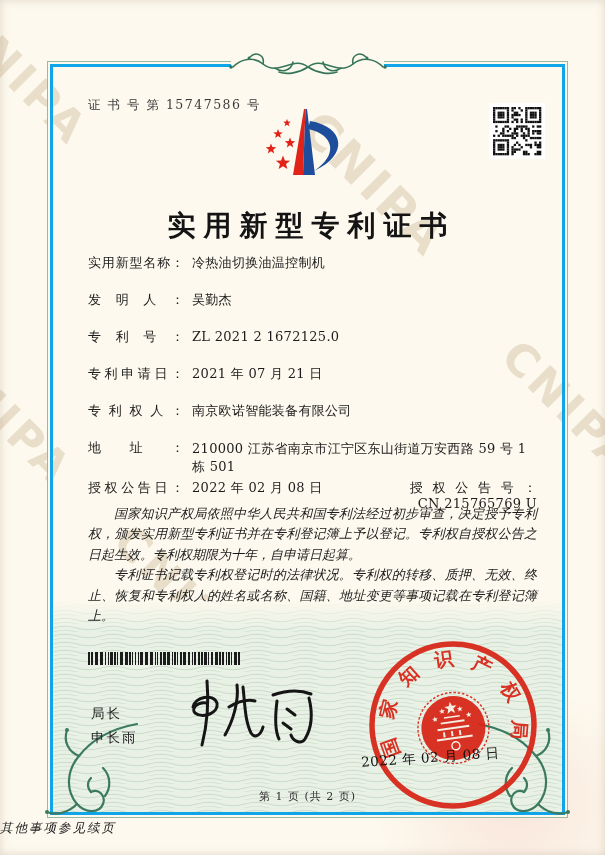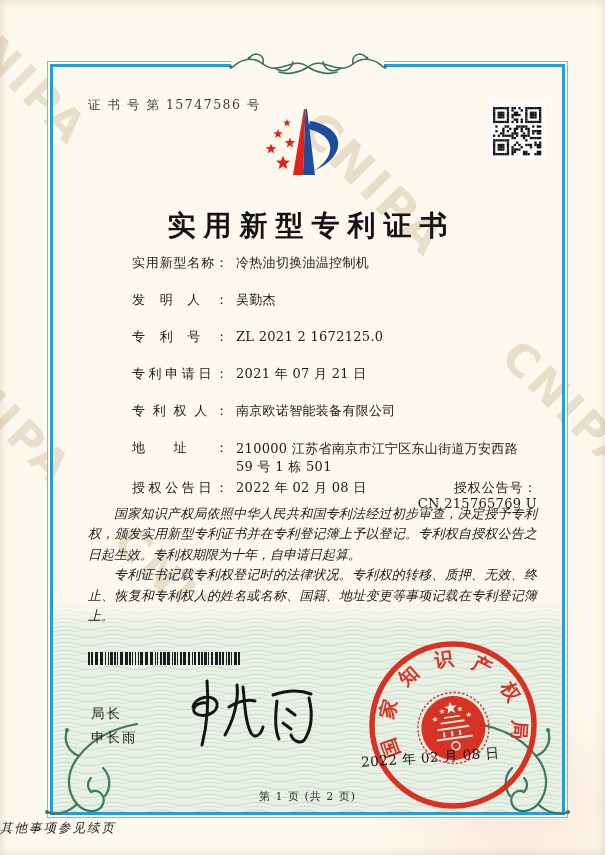--- a/index.html
+++ b/index.html
@@ -21,21 +21,21 @@
   .fl{position:absolute;width:108px;height:108px;}
   .fl-bl{left:-12px;bottom:-14px;}
   .fl-br{right:-12px;bottom:-14px;transform:scaleX(-1);}
   .cert-no{position:absolute;left:35px;top:30px;font-size:12.5px;letter-spacing:1.5px;color:#3b3b3b;}
   .logo{position:absolute;left:204px;top:34px;width:100px;height:84px;}
   .qr{position:absolute;left:436px;top:36px;width:56px;height:56px;background:#fff;}
   .title{position:absolute;left:0;width:100%;top:140px;text-align:center;font-size:28px;
         font-weight:bold;letter-spacing:8px;text-indent:8px;color:#141414;}
   .fields{position:absolute;left:35px;top:188px;width:449px;font-size:13px;}
   .frow{display:flex;margin-bottom:21px;line-height:16px;}
-  .flabel{width:96px;flex:none;text-align:justify;text-align-last:justify;margin-left:44px;}
+  .flabel{width:96px;flex:none;text-align:justify;text-align-last:justify;}
   .fvalue{margin-left:8px;letter-spacing:.3px;}
   .frow-addr{margin-bottom:5px;}
   .frow-addr .fvalue{line-height:17.5px;}
   .grant2{display:flex;margin-left:auto;flex-direction:column;}
   .grant2 .flabel{width:auto;letter-spacing:.5px;}
   .body-text{position:absolute;left:35px;top:437px;width:449px;font-size:13px;line-height:20.4px;
         text-align:justify;font-style:italic;color:#1b1b1b;}
   .body-text p{margin:0;text-indent:2em;}
   .barcode{position:absolute;left:35px;top:585px;width:158px;height:13px;display:flex;}
   .director{position:absolute;left:38px;top:634px;font-family:"DejaVu Sans","Liberation Sans",sans-serif;

